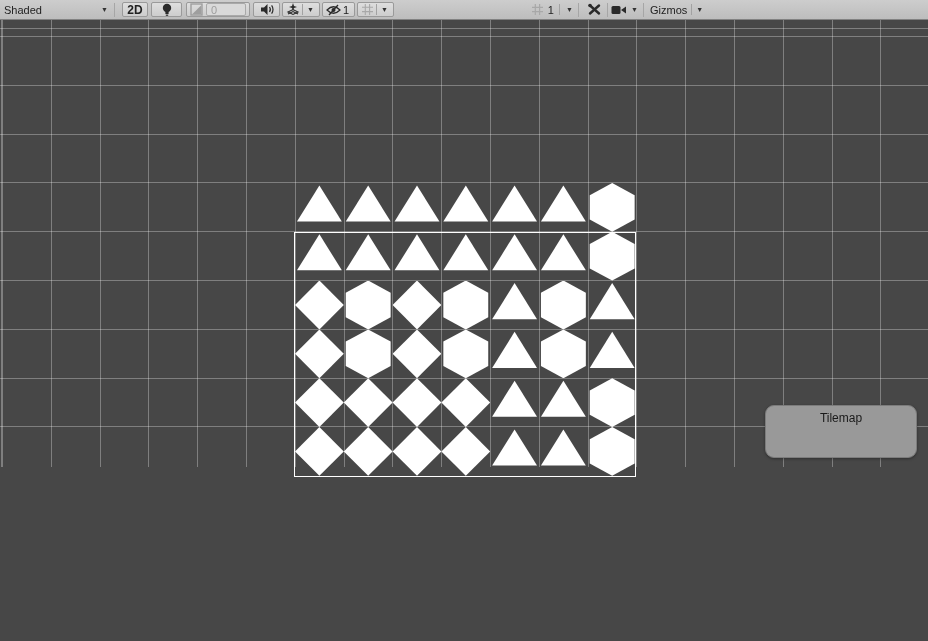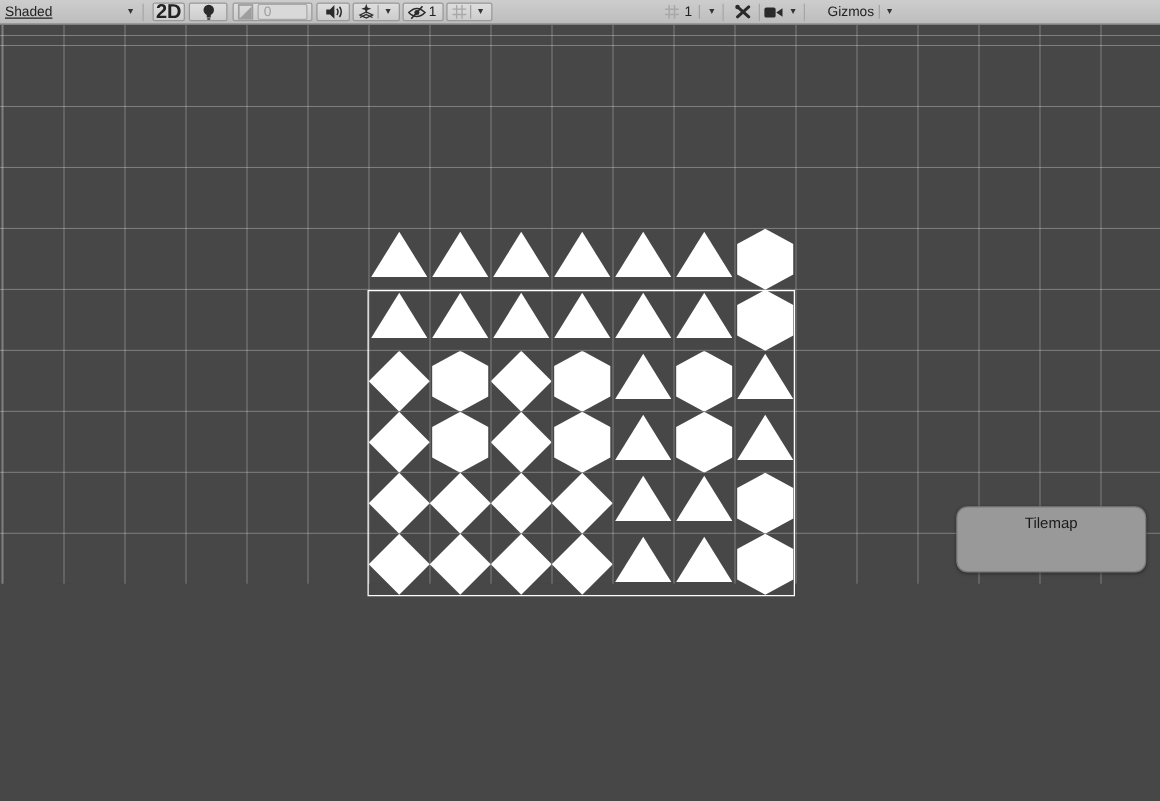--- a/index.html
+++ b/index.html
@@ -85,27 +85,27 @@
     padding:0 4px;font-size:12px;color:#111;
   }
   .panel-select .arrow{font-size:8px;color:#222;}
 </style>
 </head>
 <body>
 
 <div class="toolbar">
 
   <div class="tb-cell" style="left:0;width:113px;justify-content:space-between;">
-    <span class="tb-label" style="padding-left:4px;text-decoration:underline;">Shaded</span>
+    <span class="tb-label" style="padding-left:4px;">Shaded</span>
     <span class="arrow" style="padding-right:5px;">▼</span>
   </div>
   <div class="tb-vline" style="left:114px;"></div>
 
   <div class="tb-cell tb-boxed" style="left:122px;width:26px;">
-    <span style="font-weight:bold;font-size:16px;">2D</span>
+    <span style="font-weight:bold;font-size:12px;">2D</span>
   </div>
 
   <div class="tb-cell tb-boxed" style="left:151px;width:31px;">
     <span>
       <svg width="12" height="14" viewBox="0 0 12 14">
         <circle cx="6" cy="5" r="4.2" fill="#2a2a2a"></circle>
         <rect x="4.4" y="9" width="3.2" height="2" fill="#2a2a2a"></rect>
         <rect x="4.8" y="11.6" width="2.4" height="1.2" fill="#2a2a2a"></rect>
       </svg>
     </span>
@@ -195,21 +195,21 @@
     <span>
       <svg width="16" height="10" viewBox="0 0 16 10">
         <rect x="0.5" y="1" width="9" height="8" rx="1.5" fill="#2a2a2a"></rect>
         <polygon points="10,5 15,1.6 15,8.4" fill="#2a2a2a"></polygon>
       </svg>
     </span>
     <span class="arrow">▼</span>
   </div>
   <div class="tb-vline" style="left:643px;"></div>
 
-  <div class="tb-cell" style="left:645px;width:60px;justify-content:space-between;padding:0 15px;">
+  <div class="tb-cell" style="left:645px;width:60px;justify-content:space-between;padding:0 3px;">
     <span class="tb-label">Gizmos</span>
     <span class="tb-sep"></span>
     <span class="arrow">▼</span>
   </div>
 
 </div>
 
 <div class="scene">
   <div class="tilemap-shapes" style="left: 295px; top: 163px;">
       <div class="shape triangle" style="left: 0px; top: 0px; width: 48.8px; height: 48.8px;"></div>

